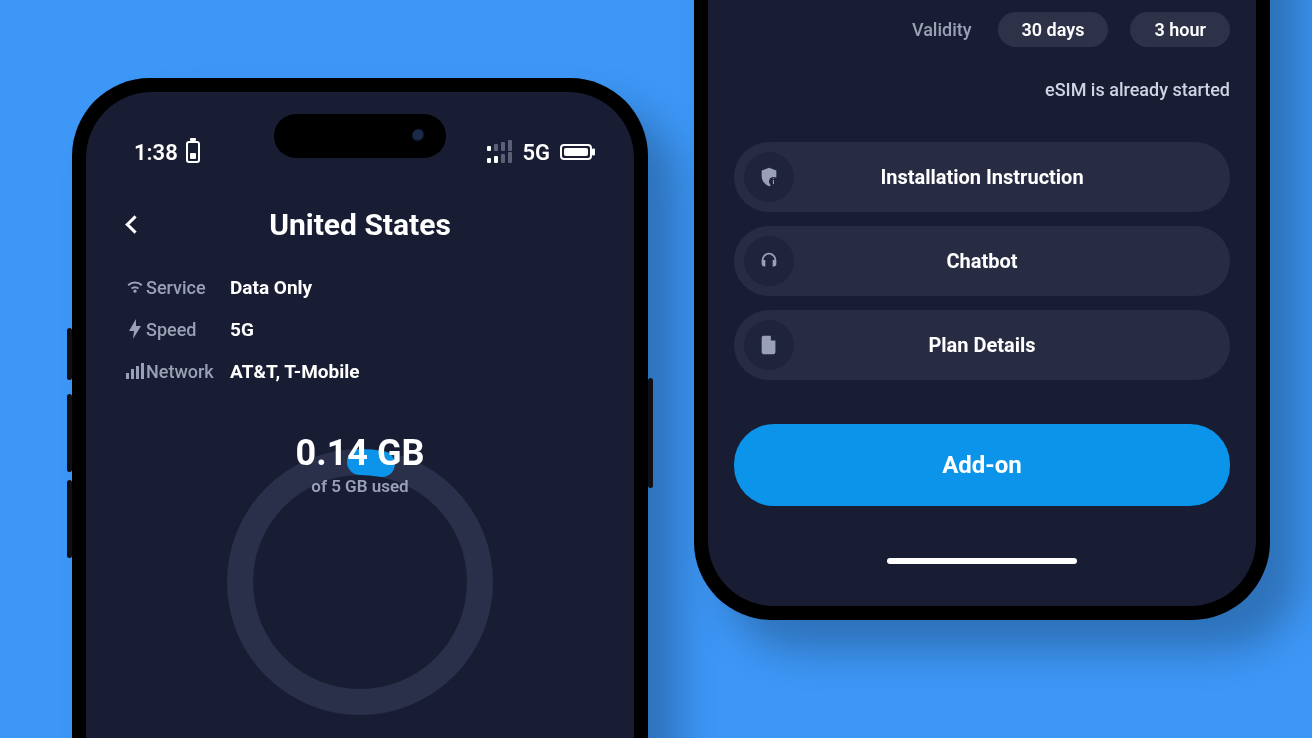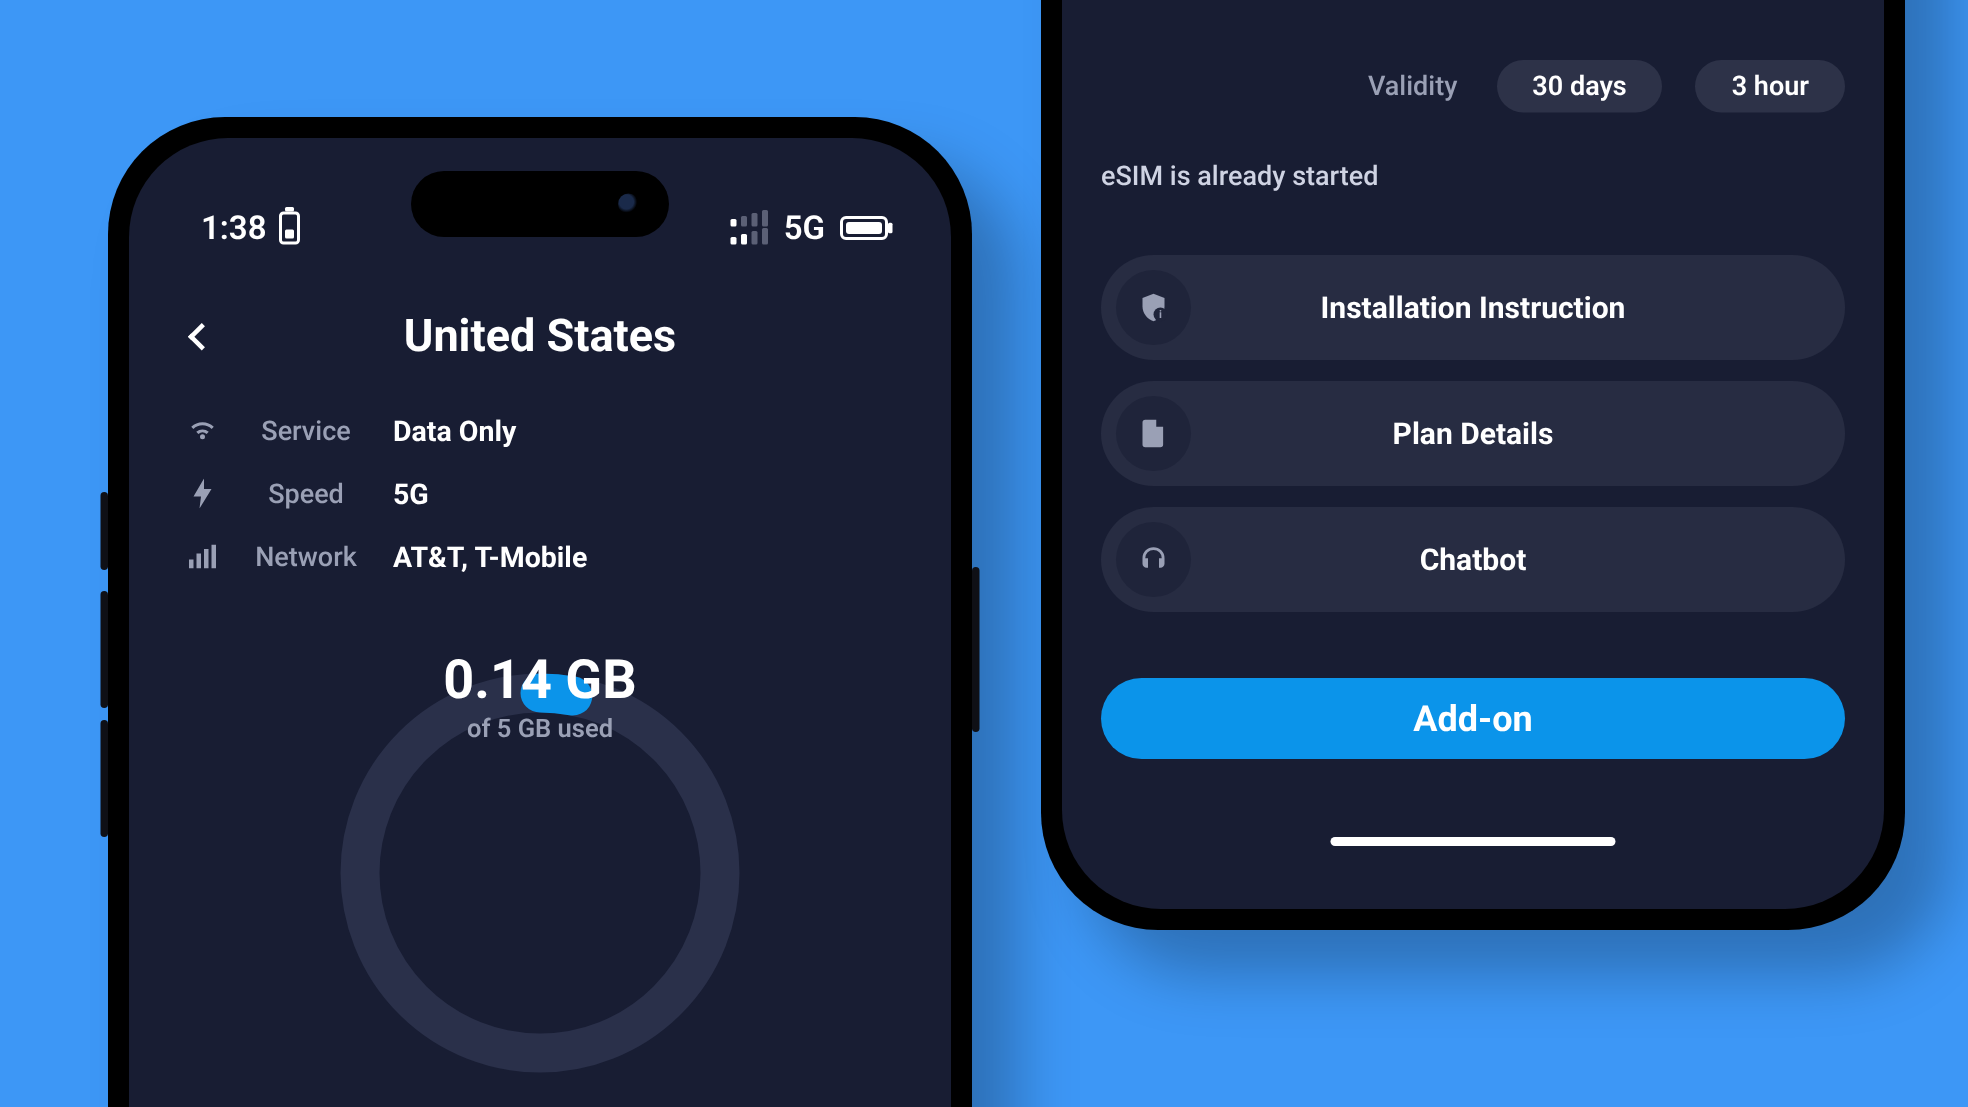--- a/index.html
+++ b/index.html
@@ -101,21 +101,21 @@
   .chevron-left {
     width:13px; height:13px;
     border-left:3px solid #fff; border-bottom:3px solid #fff;
     transform: rotate(45deg);
   }
   .screen-title { flex:1; text-align:center; color:var(--text-bright); font-size:30px; font-weight:700; }
   .header-row .spacer{ width:36px; }
 
   
   .info-block { margin-top:24px; padding-left:8px; }
-  .info-row { display:flex; align-items:center; gap:16px; height:42px;text-align:center; }
+  .info-row { display:flex; align-items:center; gap:0; height:42px; }
   .info-icon { width:22px; display:flex; justify-content:center; color:var(--text-dim); }
   .info-label { width:84px; color:var(--text-dim); font-size:18px; font-weight:500; }
   .info-value { color:var(--text-bright); font-size:19px; font-weight:700; }
 
   
   .ring-wrap { margin:40px auto 0; width:300px; height:300px; position:relative; }
   .ring-svg { transform: rotate(-90deg); }
   .ring-center { position:absolute; inset:0; display:flex; flex-direction:column; align-items:center; justify-content:flex-start; }
   .usage-main { color:var(--text-bright); font-size:36px; font-weight:700; }
   .usage-sub { color:var(--text-dim); font-size:17px; font-weight:600; margin-top:2px; }
@@ -150,21 +150,21 @@
   .validity-label { color:var(--text-dim); font-size:18px; font-weight:500; margin-right:4px; }
   .chip {
     padding: 7px 24px;
     background: var(--pill-bg-2);
     color: var(--text-bright);
     border-radius: 40px;
     font-size:18px; font-weight:600;
   }
 
   .started-msg {
-    text-align:left; color:#cfd3e3; font-size:18px; font-weight:500;
+    text-align:right; color:#cfd3e3; font-size:18px; font-weight:500;
     margin: 14px 0 24px;
   }
 
   .option-list { display:flex; flex-direction:column; gap:14px; }
   .option-pill {
     position:relative;
     height:70px;
     border-radius:40px;
     background: var(--pill-bg);
     display:flex; align-items:center; justify-content:center;
@@ -174,21 +174,21 @@
   .option-pill .lead-icon {
     position:absolute; left:10px; top:50%; transform:translateY(-50%);
     width:50px; height:50px; border-radius:50%;
     background: var(--phone-dark-2);
     display:flex; align-items:center; justify-content:center;
     color:#9aa0b5;
   }
 
   .addon-btn {
     margin-top:26px;
-    height:54px;
+    height:82px;
     border-radius:40px;
     background: var(--accent);
     display:flex; align-items:center; justify-content:center;
     color:#fff; font-size:24px; font-weight:700;
   }
 
   .home-indicator {
     width:190px; height:6px; background:#fff; border-radius:3px;
     margin: 34px auto 0;
   }
@@ -304,36 +304,36 @@
                 <path d="M12 2l8 3v6c0 5-3.4 9.4-8 11-4.6-1.6-8-6-8-11V5l8-3z" fill="currentColor"></path>
                 <circle cx="17" cy="17" r="5" fill="var(--phone-dark-2)"></circle>
                 <text x="17" y="20" text-anchor="middle" font-size="8" fill="currentColor" font-weight="700">i</text>
               </svg>
           </span>
           <span>Installation Instruction</span>
         </div>
 
         <div class="option-pill">
           <span class="lead-icon">
+            <svg width="22" height="22" viewBox="0 0 24 24">
+                <path d="M12 3a8 8 0 00-8 8v4a3 3 0 003 3h1v-7H6v0a6 6 0 0112 0v0h-2v7h1a3 3 0 003-3v-4a8 8 0 00-8-8z" fill="currentColor"></path>
+              </svg>
+          </span>
+          <span>Chatbot</span>
+        </div>
+
+        <div class="option-pill">
+          <span class="lead-icon">
             <svg width="20" height="22" viewBox="0 0 20 24">
                 <path d="M4 2h8l5 5v13a2 2 0 01-2 2H4a2 2 0 01-2-2V4a2 2 0 012-2zm8 0v5h5" fill="currentColor"></path>
               </svg>
           </span>
           <span>Plan Details</span>
         </div>
 
-        <div class="option-pill">
-          <span class="lead-icon">
-            <svg width="22" height="22" viewBox="0 0 24 24">
-                <path d="M12 3a8 8 0 00-8 8v4a3 3 0 003 3h1v-7H6v0a6 6 0 0112 0v0h-2v7h1a3 3 0 003-3v-4a8 8 0 00-8-8z" fill="currentColor"></path>
-              </svg>
-          </span>
-          <span>Chatbot</span>
-        </div>
-
       </div>
 
       <div class="addon-btn">
         <span>Add-on</span>
       </div>
 
       <div class="home-indicator"></div>
     </div>
   </div>
 </div>

